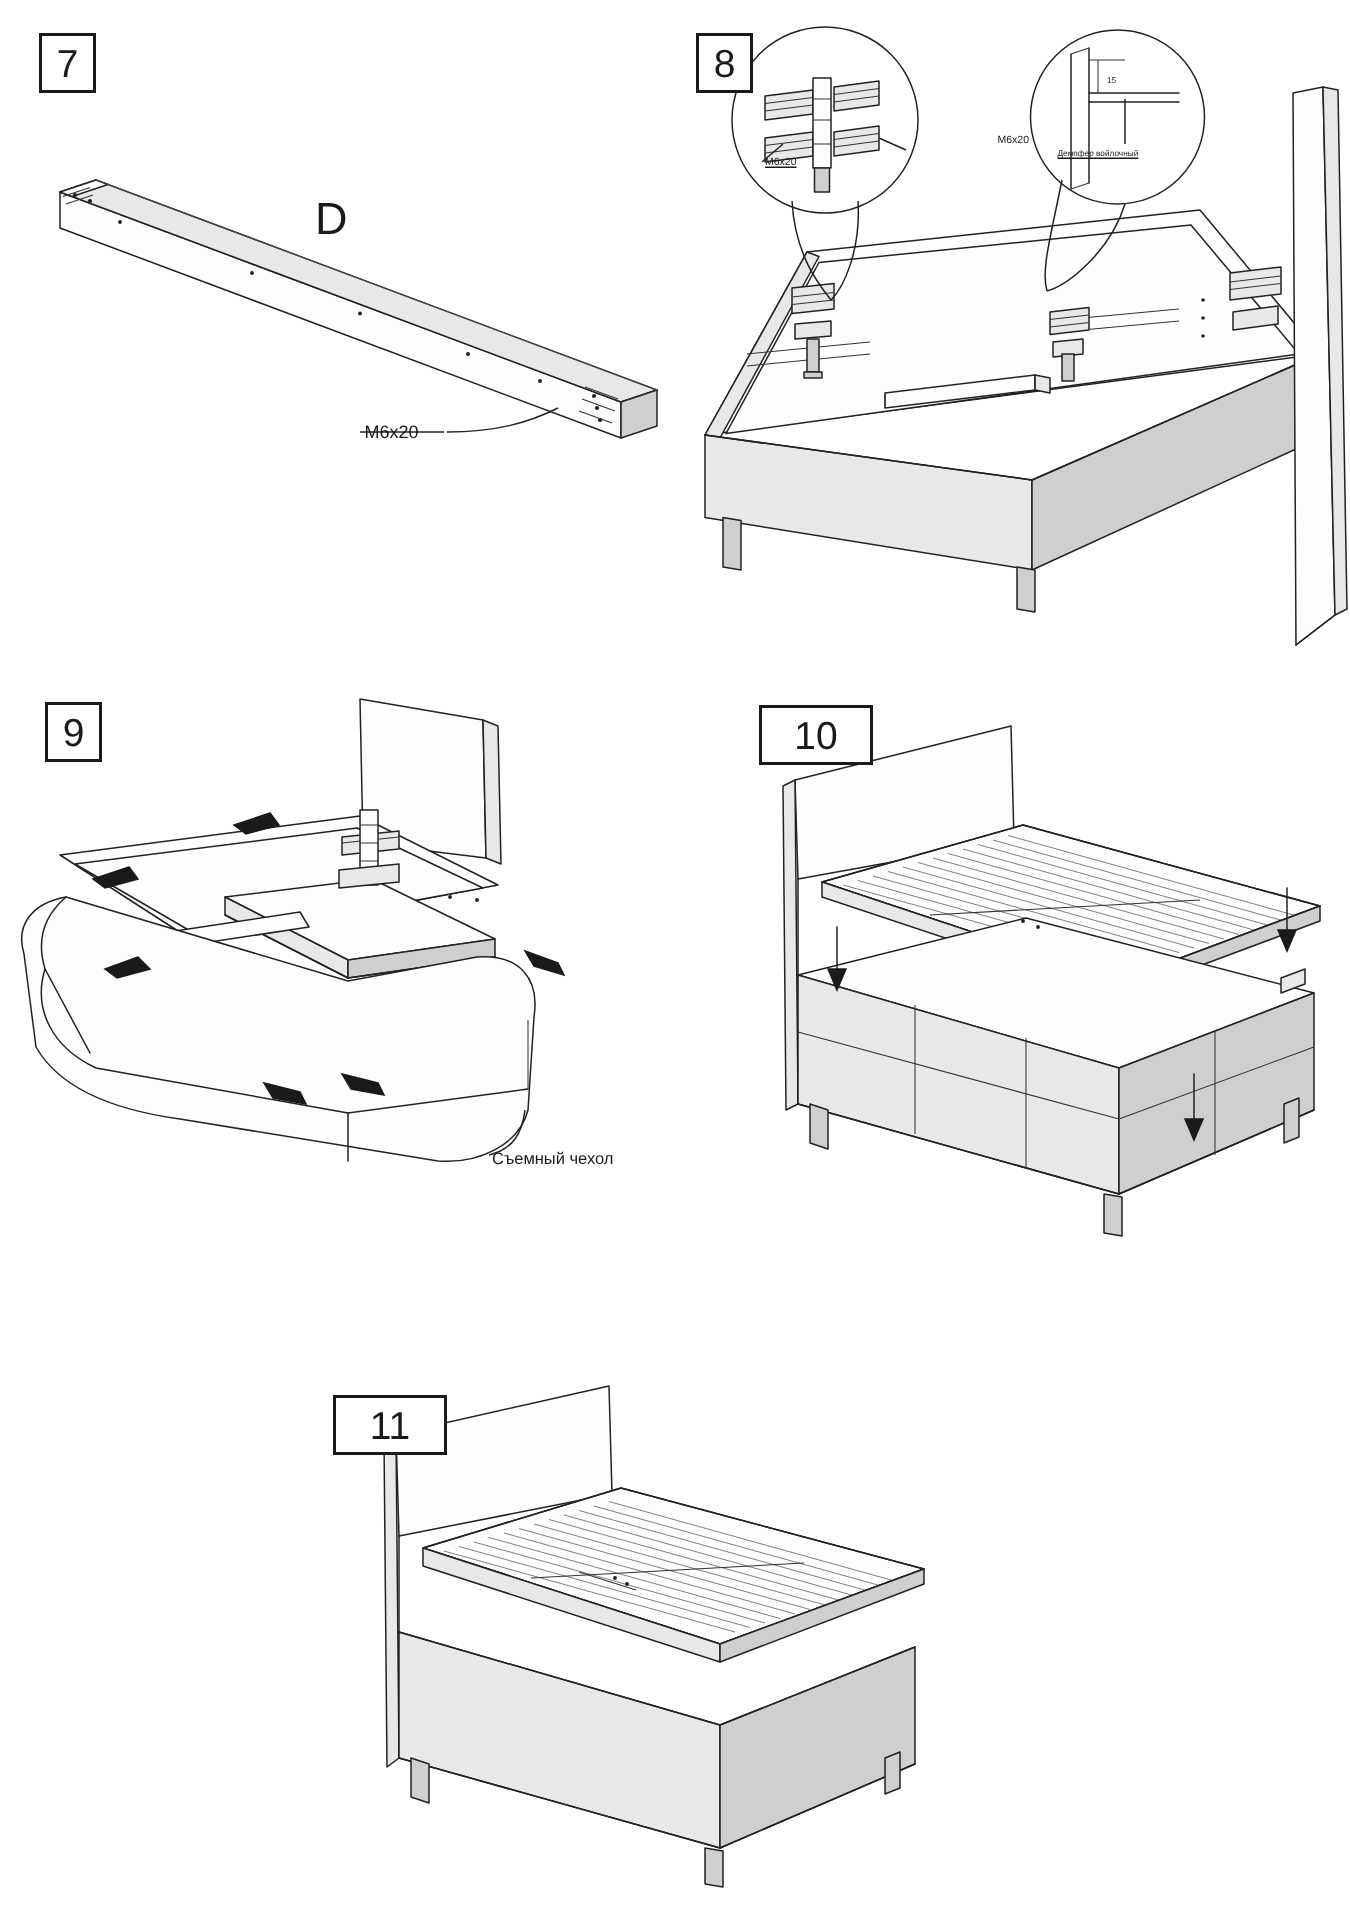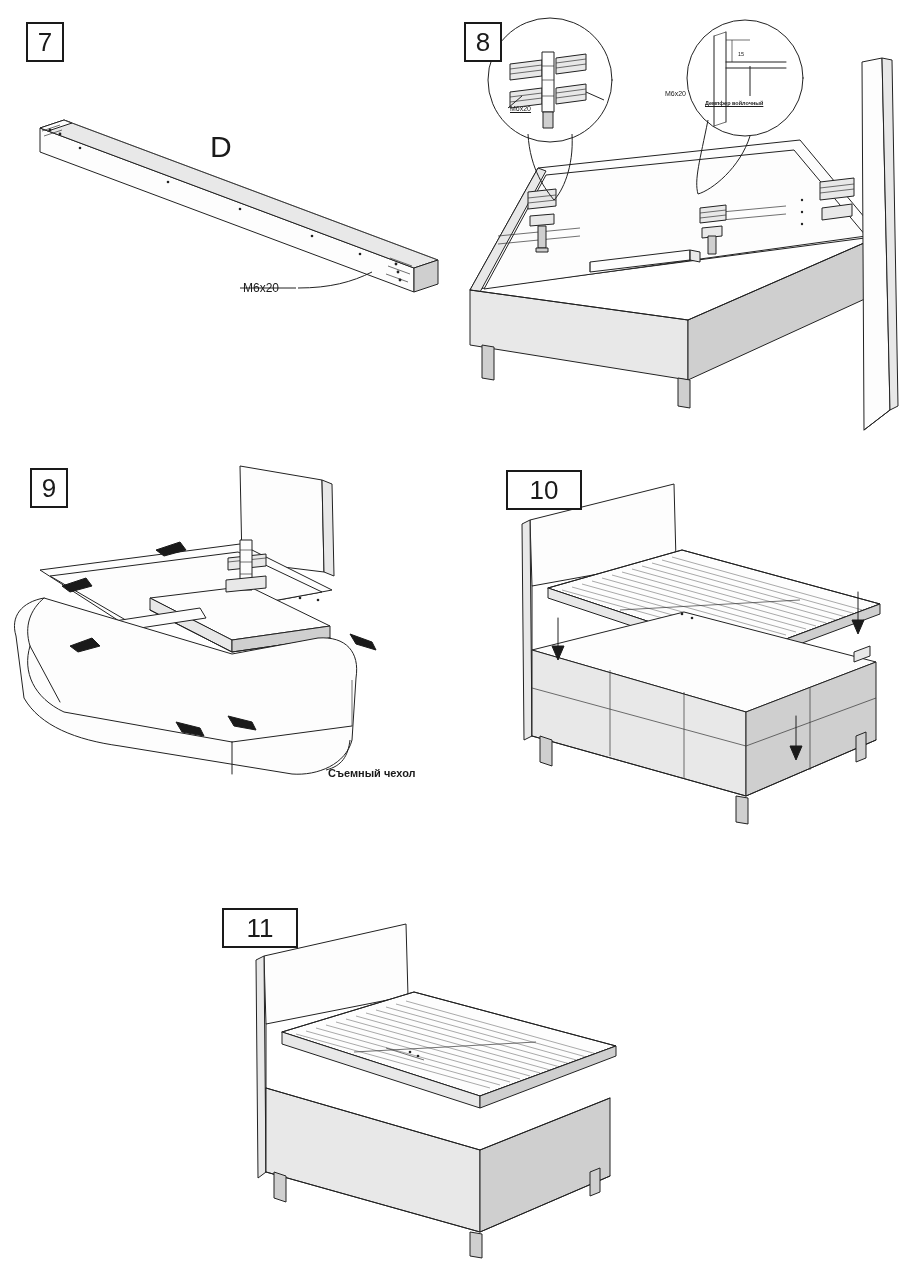--- a/index.html
+++ b/index.html
@@ -54,21 +54,21 @@
   .label.tiny {
     font-size: 7px;
   }
   .label.micro {
     font-size: 5.5px;
   }
   .label.underline {
     text-decoration: underline;
   }
   .label.bold {
-    font-weight: bold;
+    font-weight: normal;
   }
   svg {
     display: block;
     overflow: visible;
   }
   .ln {
     fill: none;
     stroke: #222222;
     stroke-width: 1;
     stroke-linejoin: round;
@@ -380,21 +380,21 @@
         <polygon points="382,180 394,180 388,194"></polygon>
       </g>
 
       <polygon class="fill-grey" points="384,212 400,206 400,216 384,222"></polygon>
       <circle class="dot" cx="212" cy="174" r="1.3"></circle>
       <circle class="dot" cx="222" cy="178" r="1.3"></circle>
     </svg>
   </div>
 
   <div class="step" style="left:180px;top:900px;width:520px;height:380px;">
-    <div class="step-badge wide" style="left:42px;top:8px;">11</div>
+    <div class="step-badge wide" style="left:42px;top:30px;">11</div>
 
     <svg width="520" height="380" viewBox="0 0 520 380">
 
       <polygon class="fill-light" points="84,56 226,24 228,96 86,124"></polygon>
       <polygon class="fill-grey" points="84,56 76,60 78,278 86,272"></polygon>
       <path class="ln" d="M86,124 L86,272"></path>
 
       <polygon class="fill-light" points="102,132 234,92 436,146 300,196"></polygon>
       <g class="ln-hair">
         <path d="M116,134 L310,188"></path>

